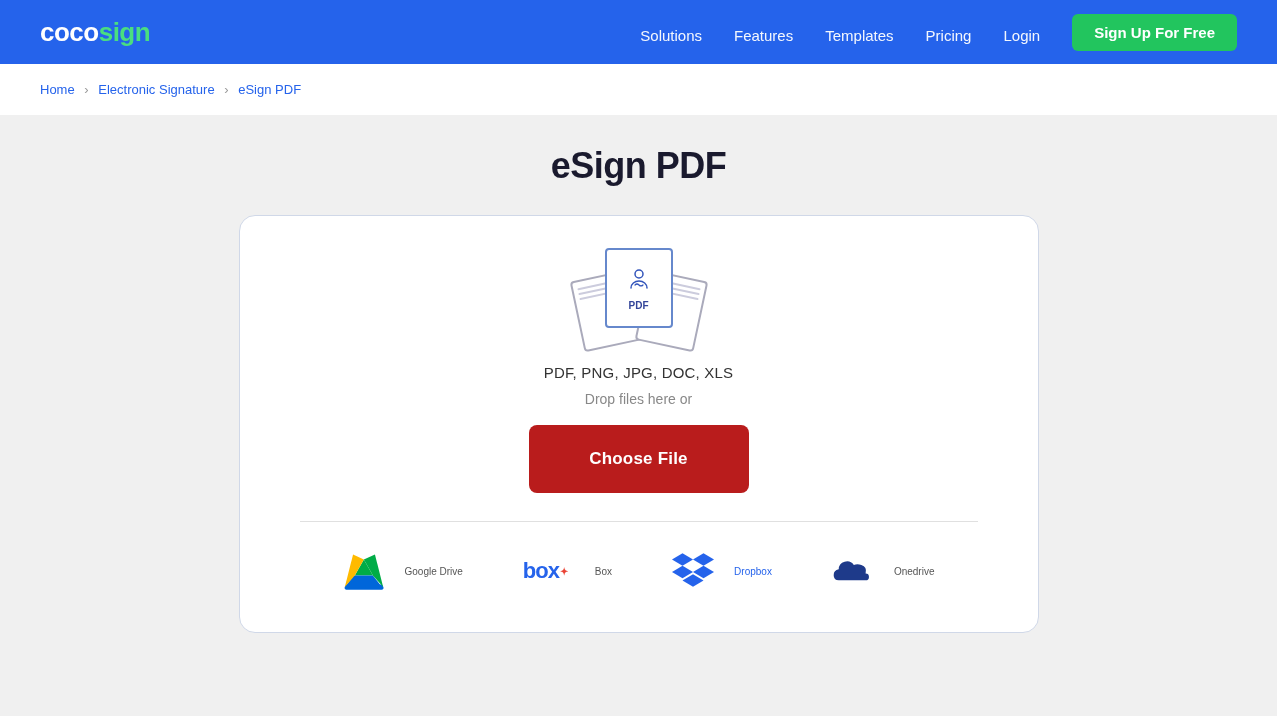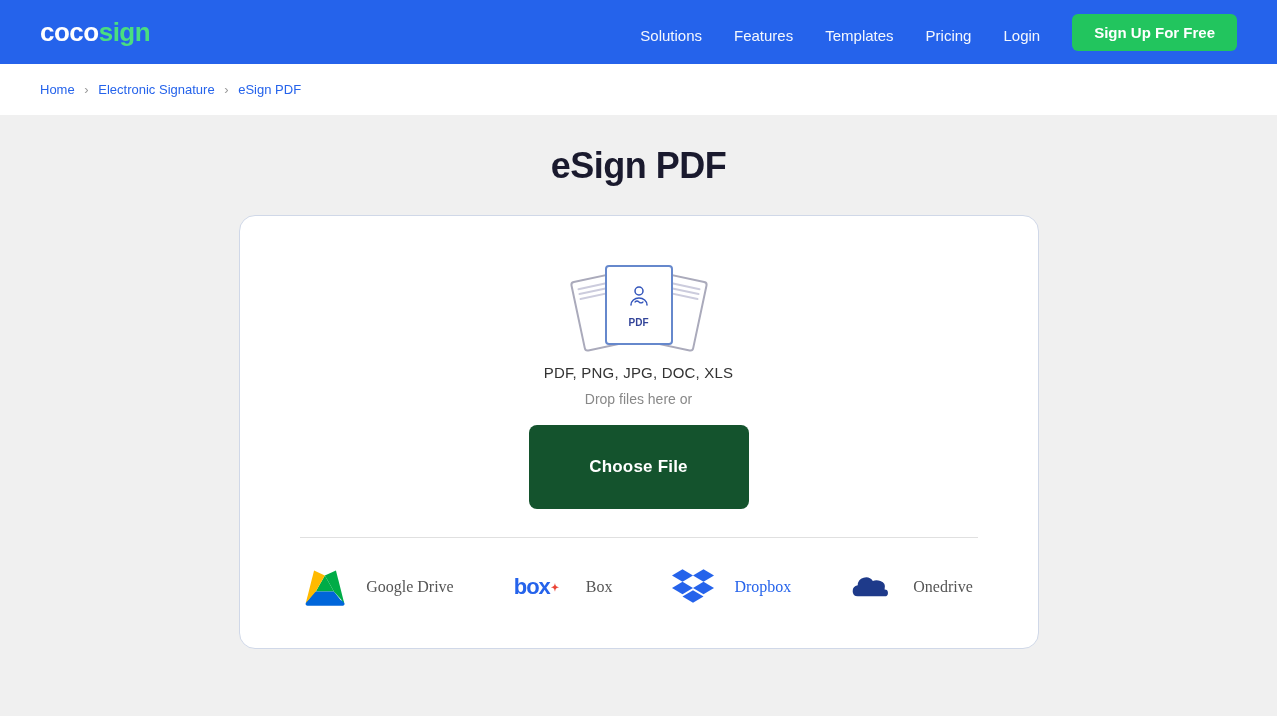--- a/index.html
+++ b/index.html
@@ -132,21 +132,21 @@
       border: 2px solid #aab;
       border-radius: 4px;
       background: white;
       transform: rotate(12deg);
       transform-origin: bottom center;
     }
     .doc-center {
       position: absolute;
       left: 50%;
       transform: translateX(-50%);
-      bottom: 1px;
+      bottom: 18px;
       width: 68px;
       height: 80px;
       border: 2px solid #6688cc;
       border-radius: 4px;
       background: white;
       display: flex;
       flex-direction: column;
       align-items: center;
       justify-content: center;
       gap: 2px;
@@ -169,25 +169,25 @@
       color: #333;
       margin-bottom: 10px;
       letter-spacing: 0.2px;
     }
     .drop-text {
       font-size: 14px;
       color: #888;
       margin-bottom: 18px;
     }
     .choose-file-btn {
-      background: #14532d;
+      background: #b91c1c;
       color: white;
       border: none;
       border-radius: 8px;
-      padding: 32px 0;
+      padding: 24px 0;
       width: 220px;
       font-size: 17px;
       font-weight: 600;
       cursor: pointer;
       letter-spacing: 0.2px;
       margin-bottom: 28px;
     }
     .divider {
       width: 100%;
       border: none;
@@ -206,23 +206,22 @@
       display: flex;
       align-items: center;
       gap: 20px;
       cursor: pointer;
     }
     .cloud-icon {
       width: 42px;
       height: 42px;
     }
     .cloud-label {
-      font-size: 16px;
+      font-size: 10px;
       color: #555;
-      font-family: Liberation Serif, serif;
     }
     .cloud-label-blue {
       color: #2563eb;
     }
   </style>
 </head>
 <body>
 
 <header class="header">
   <div class="logo">

